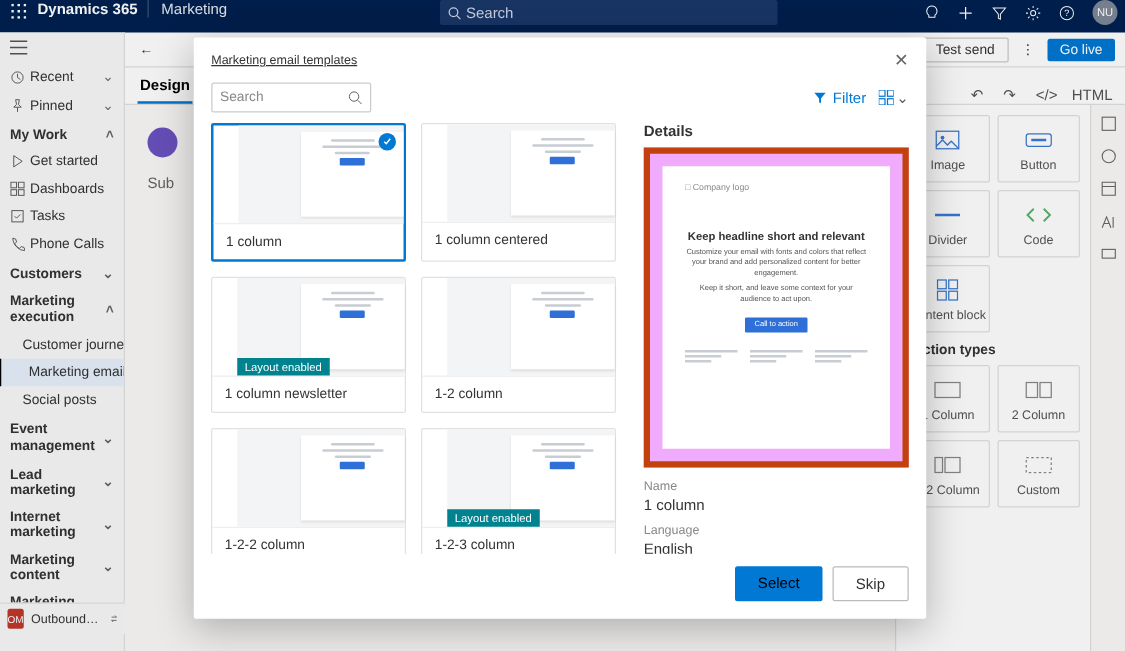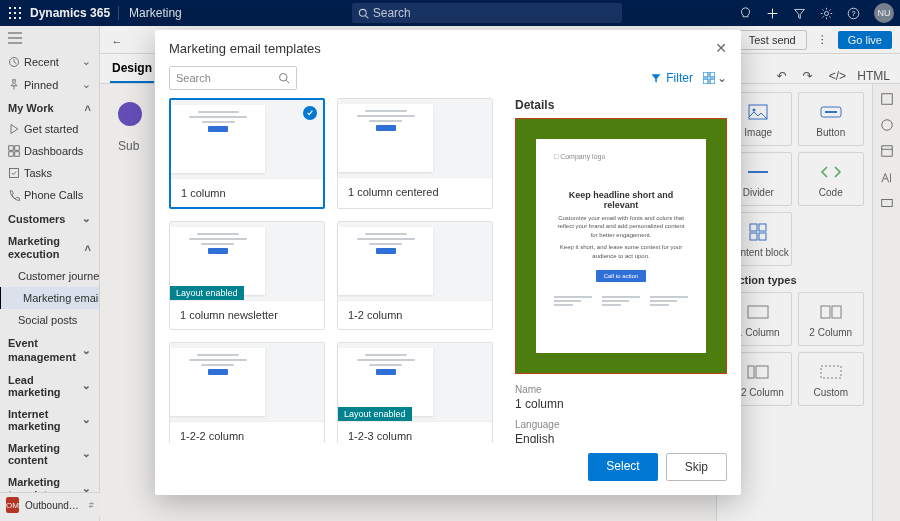--- a/index.html
+++ b/index.html
@@ -1,39 +1,39 @@
 <!DOCTYPE html>
 <html><head>
 <meta charset="utf-8">
 <style>
   * { box-sizing: border-box; margin: 0; padding: 0; font-family: "Segoe UI", sans-serif; }
   body { width: 900px; height: 521px; overflow: hidden; background: #fff; font-size: 12px; color: #333; position: relative; }
 
   
-  .topbar { background: #002050; height: 26px; display: flex; align-items: center; color: #fff; padding: 0 6px; }
+  .topbar { background: #002050; height: 26px; display: flex; align-items: flex-start; color: #fff; padding: 0 6px; }
   .topbar .waffle { width: 18px; height: 18px; display:flex; align-items:center; justify-content:center; margin-right:6px;}
   .topbar .brand { font-size: 12px; font-weight:600; margin-right: 8px; }
   .topbar .area  { font-size: 12px; opacity: .9; padding-left:10px; border-left:1px solid rgba(255,255,255,.25);}
   .topbar .spacer { flex:1; }
   .topbar .search { background:#1a386a; height:20px; width:270px; border-radius:2px; display:flex; align-items:center; padding:0 6px; color:#cfd6e6;}
   .topbar .search svg { margin-right:4px;}
   .topbar .right { display:flex; align-items:center; gap:14px; margin-left:12px;}
   .topbar .avatar { width:20px; height:20px; border-radius:50%; background:#7d8796; display:flex; align-items:center; justify-content:center; font-size:9px;}
 
   
   .shell { display:flex; height: calc(521px - 26px); }
   .nav { width:100px; min-width:100px; border-right:1px solid #e1e1e1; background:#f8f8f8; overflow:hidden; font-size:11px; color:#333;}
   .nav .ham { padding:6px 8px; }
   .nav .item { display:flex; align-items:center; padding:5px 8px; gap:4px; white-space:nowrap; }
   .nav .item .chev { margin-left:auto; color:#666; }
   .nav .group { font-weight:600; padding:6px 8px 4px; display:flex; align-items:center;}
   .nav .group .chev { margin-left:auto; color:#666;}
   .nav .sub { padding-left:18px; }
   .nav .item.active { background:#e6f0fb; border-left:1px solid #000000; padding-left:22px;}
-  .nav .bottom { position:absolute; bottom:4px; left:0; width:100px; display:flex; align-items:center; padding:4px 6px; border-top:1px solid #e1e1e1; background:#f8f8f8; gap:6px;}
+  .nav .bottom { position:absolute; bottom:14px; left:0; width:100px; display:flex; align-items:center; padding:4px 6px; border-top:1px solid #e1e1e1; background:#f8f8f8; gap:6px;}
   .nav .bottom .sq { width:16px; height:16px; background:#c0392b; color:#fff; font-size:8px; display:flex; align-items:center; justify-content:center; border-radius:2px;}
 
   
   .main { flex:1; display:flex; flex-direction:column; }
   .cmdbar { height:28px; border-bottom:1px solid #e1e1e1; display:flex; align-items:center; padding:0 8px; gap:10px; font-size:11px; color:#333;}
   .cmdbar .back { width:18px; text-align:center; color:#333;}
   .cmdbar .spacer{flex:1;}
   .cmdbar .btn { padding:3px 10px; border-radius:2px;}
   .cmdbar .test { border:1px solid #ccc;text-align:right; }
   .cmdbar .live { background:#0078d4; color:#fff;}
@@ -50,58 +50,58 @@
   .elements { display:grid; grid-template-columns:1fr 1fr; gap:6px;}
   .el { border:1px solid #e1e1e1; border-radius:2px; height:54px; display:flex; flex-direction:column; align-items:center; justify-content:center; gap:4px; color:#555;}
   .el .ico { width:22px; height:22px; display:flex; align-items:center; justify-content:center; color:#3a7bd5;}
   .section-label { font-size:11px; color:#333; margin:8px 0 6px; font-weight:600;}
   .railicons { width:28px; border-left:1px solid #e1e1e1; display:flex; flex-direction:column; align-items:center; gap:12px; padding-top:8px; color:#666;}
 
   
   .backdrop { position:absolute; inset:0; background:rgba(0,0,0,.06);}
   .modal { position:absolute; left:155px; top:30px; width:586px; height:465px; background:#fff; box-shadow:0 8px 30px rgba(0,0,0,.25); border-radius:2px; display:flex; flex-direction:column;}
   .modal .header { padding:10px 14px 6px; display:flex; align-items:center;}
-  .modal .header .title { font-size:13px;}
+  .modal .header .title { font-size:10px;text-decoration:underline;}
   .modal .header .close { margin-left:auto; color:#666; font-size:14px;}
   .modal .toolbar { padding:4px 14px 8px; display:flex; align-items:center;}
   .modal .searchbox { width:128px; height:24px; border:1px solid #ccc; border-radius:2px; padding:0 6px; display:flex; align-items:center; justify-content:space-between; font-size:11px; color:#888;}
   .modal .toolbar .spacer{flex:1;}
   .modal .filter { display:flex; align-items:center; gap:4px; color:#0078d4; font-size:12px;}
   .modal .viewtoggle { margin-left:10px; display:flex; align-items:center; gap:2px; color:#0078d4;}
   .modal .body { flex:1; display:flex; overflow:hidden; padding:0 14px;}
   .gallery { flex:1; overflow:auto; padding-right:10px;}
   .grid { display:grid; grid-template-columns:1fr 1fr; gap:12px;}
   .card { border:1px solid #e1e1e1; border-radius:2px; background:#fff; display:flex; flex-direction:column; position:relative;}
   .card.selected { border:2px solid #0078d4;}
-  .card .thumb { height:78px; background:#f3f4f6; display:flex; align-items:center; justify-content:flex-start; position:relative;}
+  .card .thumb { height:78px; background:#f3f4f6; display:flex; align-items:center; justify-content:flex-end; position:relative;margin-left:20px;}
   .card .thumb .mini { background:#fff; width:62%; height:86%; box-shadow:0 1px 2px rgba(0,0,0,.1); display:flex; flex-direction:column; align-items:center; justify-content:flex-start; padding:6px; gap:3px;}
   .mini .line { height:2px; background:#c8cdd4; border-radius:1px;}
   .mini .line.w50{width:50%;} .mini .line.w70{width:70%;} .mini .line.w40{width:40%;}
   .mini .btn { width:20px; height:6px; background:#2e6fd8; border-radius:1px;}
   .card .check { position:absolute; top:6px; right:6px; width:14px; height:14px; border-radius:50%; background:#0078d4; display:flex; align-items:center; justify-content:center;}
   .card .check svg { stroke:#fff;}
   .card .label { padding:8px 10px; font-size:11px; border-top:1px solid #eee;}
   .card .badge { position:absolute; bottom:0; left:0; background:#00838f; color:#fff; font-size:9px; padding:2px 6px;}
   .details { width:224px; padding-left:12px; font-size:11px;}
   .details .head { font-weight:600; font-size:12px; margin-bottom:6px;}
-  .details .preview { border:1px solid #c2410c; height:256px; background:#4d7c0f; padding:20px; overflow:hidden;}
+  .details .preview { border:5px solid #c2410c; height:256px; background:#f0abfc; padding:10px; overflow:hidden;}
   .details .preview .page { background:#fff; width:100%; height:100%; padding:14px 18px; display:flex; flex-direction:column; align-items:center;}
   .details .preview .logo { font-size:7px; color:#888; align-self:flex-start;}
   .details .preview h4 { font-size:9px; font-weight:700; margin-top:30px; text-align:center;}
   .details .preview p { font-size:6px; color:#555; text-align:center; margin-top:4px; line-height:1.4;}
   .details .preview .cta { background:#2e6fd8; color:#fff; font-size:6px; padding:3px 8px; margin-top:10px; border-radius:1px;}
   .details .preview .cols { display:flex; gap:10px; margin-top:14px; width:100%; justify-content:space-between;}
   .details .preview .col { flex:1; display:flex; flex-direction:column; gap:2px;}
   .details .preview .col .l { height:2px; background:#c8cdd4;}
   .details dl { margin-top:10px;}
   .details dt { color:#888; font-size:10px; margin-top:8px;}
   .details dd { font-size:12px; margin-top:2px;}
   .modal .footer { padding:10px 14px 14px; display:flex; justify-content:flex-end; gap:8px;}
   .modal .footer .btn { padding:6px 18px; border-radius:2px; font-size:12px;}
-  .modal .footer .primary { background:#0078d4; color:#ffffff;}
+  .modal .footer .primary { background:#0078d4; color:#000000;}
   .modal .footer .secondary { border:1px solid #bbb; color:#333; background:#fff;}
 
   .icon { width:12px; height:12px; }
   svg { display:block; }
 </style>
 </head>
 <body>
 
 <div class="topbar">
   <div class="waffle">

